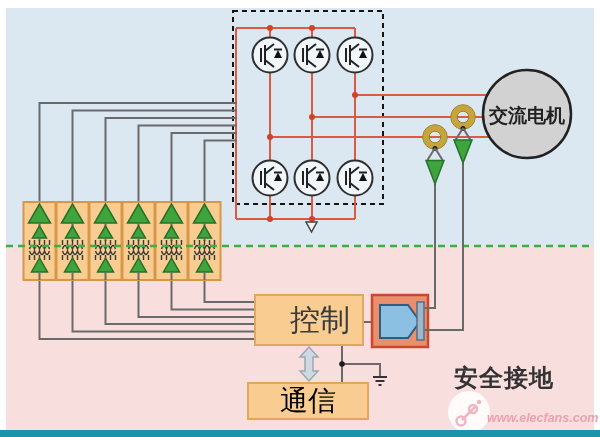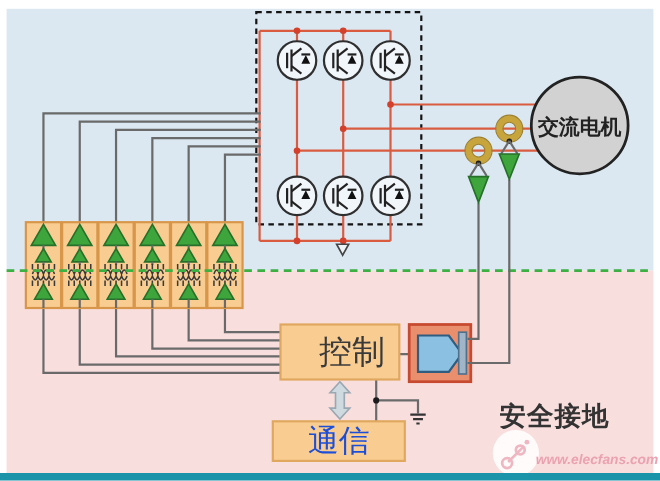--- a/index.html
+++ b/index.html
@@ -26,21 +26,21 @@
   .igbt-d{fill:#111;stroke:none;}
   .tri{fill:var(--amplifier-green);stroke:#27702a;stroke-width:1.5;}
   .gd-box{fill:var(--module-orange-fill);stroke:var(--module-orange-border);stroke-width:2;}
   .panel{fill:var(--module-orange-fill);stroke:#e0a75f;stroke-width:2;}
   .coil{stroke:#3a3a3a;stroke-width:1.4;fill:none;}
   .lbl{position:absolute;color:var(--text-dark);white-space:nowrap;}
   .lbl-center{display:flex;align-items:center;justify-content:center;text-align:center;}
   .power-label{left:408px;top:8px;width:112px;font-size:40px;letter-spacing:3px;}
   .motor-label{left:477px;top:103px;width:100px;font-size:19px;font-weight:bold;text-align:center;}
   .control-label{left:255px;top:295px;width:108px;height:50px;font-size:30px;color:#3a3a3a;margin-left:11px;}
-  .comm-label{left:248px;top:383px;width:120px;height:36px;font-size:28px;color:#1d4ed8;}
+  .comm-label{left:248px;top:383px;width:120px;height:36px;font-size:28px;color:#000000;}
   .ground-label{left:424px;top:362px;width:130px;font-size:24px;font-weight:bold;color:#333;letter-spacing:1px;text-align:right;}
   .wm-circle{position:absolute;left:448px;top:391px;width:42px;height:42px;border-radius:50%;background:rgba(255,255,255,0.88);}
   .wm-brand{position:absolute;left:487px;top:388px;font-size:21px;font-weight:bold;font-style:italic;color:var(--watermark-red);}
   .wm-url{position:absolute;left:487px;top:411px;font-size:12.5px;font-weight:bold;font-style:italic;color:var(--watermark-pink);text-align:right;}
 </style>
 </head>
 <body>
 
 <div class="canvas">
   <div class="bg-top"></div>

